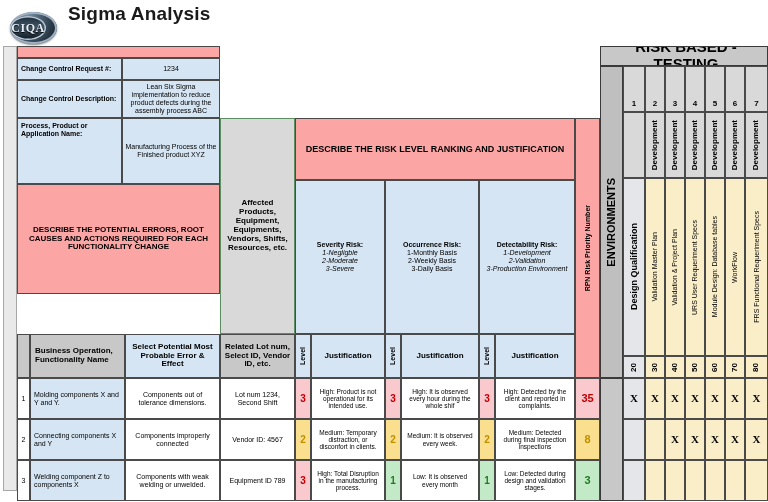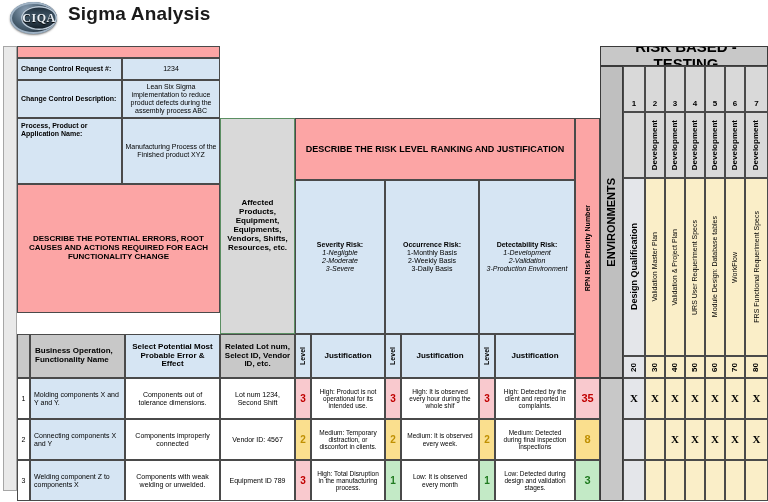--- a/index.html
+++ b/index.html
@@ -8,25 +8,25 @@
     width: 768px; height: 502px;
     background: #ffffff;
     font-family: "Liberation Sans", sans-serif;
     overflow: hidden;
   }
   #page { position: relative; width: 768px; height: 502px; background:#fff; }
 
   
   #titlebar { position:absolute; left:0; top:0; width:768px; height:38px; }
   #logo {
-    position:absolute; left:10px; top:2px; width:47px; height:32px;
+    position:absolute; left:10px; top:12px; width:47px; height:32px;
     border-radius:50%;
     background: radial-gradient(circle at 35% 28%, #8ea3b8 0%, #4c6274 38%, #2b3a47 66%, #16202a 100%);
     box-shadow: inset 0 0 0 2px #9fb2c4, 0 1px 2px rgba(0,0,0,.5);
-    display:flex; align-items:center; justify-content:flex-end;
+    display:flex; align-items:center; justify-content:flex-start;
   }
   #logo .ring {
     width:36px; height:24px; border-radius:50%;
     background: linear-gradient(180deg,#1d2b38 0%, #3f5566 45%, #0f1821 100%);
     box-shadow: inset 0 0 0 1.5px #b9c8d6;
     display:flex; align-items:center; justify-content:center;
   }
   #logo .txt {
     color:#e8eef4; font-weight:bold; font-size:12px; letter-spacing:.5px;
     font-family:"Liberation Serif", serif; text-shadow:0 1px 1px #000;
@@ -107,21 +107,21 @@
 
   <div class="cell blue lbl b fs7" style="left:17px;top:58px;width:105px;height:22px;">Change Control Request #:</div>
   <div class="cell blue fs7" style="left:122px;top:58px;width:98px;height:22px;">1234</div>
 
   <div class="cell blue lbl b fs7" style="left:17px;top:80px;width:105px;height:38px;">Change Control Description:</div>
   <div class="cell blue fs7" style="left:122px;top:80px;width:98px;height:38px;padding:0 2px;">Lean Six Sigma implementation to reduce product defects during the assembly process ABC</div>
 
   <div class="cell blue lbl b fs7" style="left:17px;top:118px;width:105px;height:66px;align-items:flex-start;padding-top:3px;">Process, Product or Application Name:</div>
   <div class="cell blue fs7" style="left:122px;top:118px;width:98px;height:66px;padding:0 2px;">Manufacturing Process of the Finished product XYZ</div>
 
-  <div class="cell blue2 b fs8" style="left:17px;top:184px;width:203px;height:129px;padding:0 6px;">DESCRIBE THE POTENTIAL ERRORS, ROOT CAUSES AND ACTIONS REQUIRED FOR EACH FUNCTIONALITY CHANGE</div>
+  <div class="cell blue2 b fs8" style="left:17px;top:184px;width:203px;height:110px;padding:0 6px;">DESCRIBE THE POTENTIAL ERRORS, ROOT CAUSES AND ACTIONS REQUIRED FOR EACH FUNCTIONALITY CHANGE</div>
 
   <div class="cell gray b fs8" style="left:220px;top:118px;width:75px;height:216px;padding:0 3px;border-color:#5b8f62;">Affected Products, Equipment, Equipments, Vendors, Shifts, Resources, etc.</div>
 
   <div class="cell blue2 b fs9" style="left:295px;top:118px;width:280px;height:62px;padding:0 8px;">DESCRIBE THE RISK LEVEL RANKING AND JUSTIFICATION</div>
 
   <div class="cell blue mlines fs7" style="left:295px;top:180px;width:90px;height:154px;">
     <span class="b">Severity Risk:</span>
     <span class="i">1-Negligble</span>
     <span class="i">2-Moderate</span>
     <span class="i">3-Severe</span>

